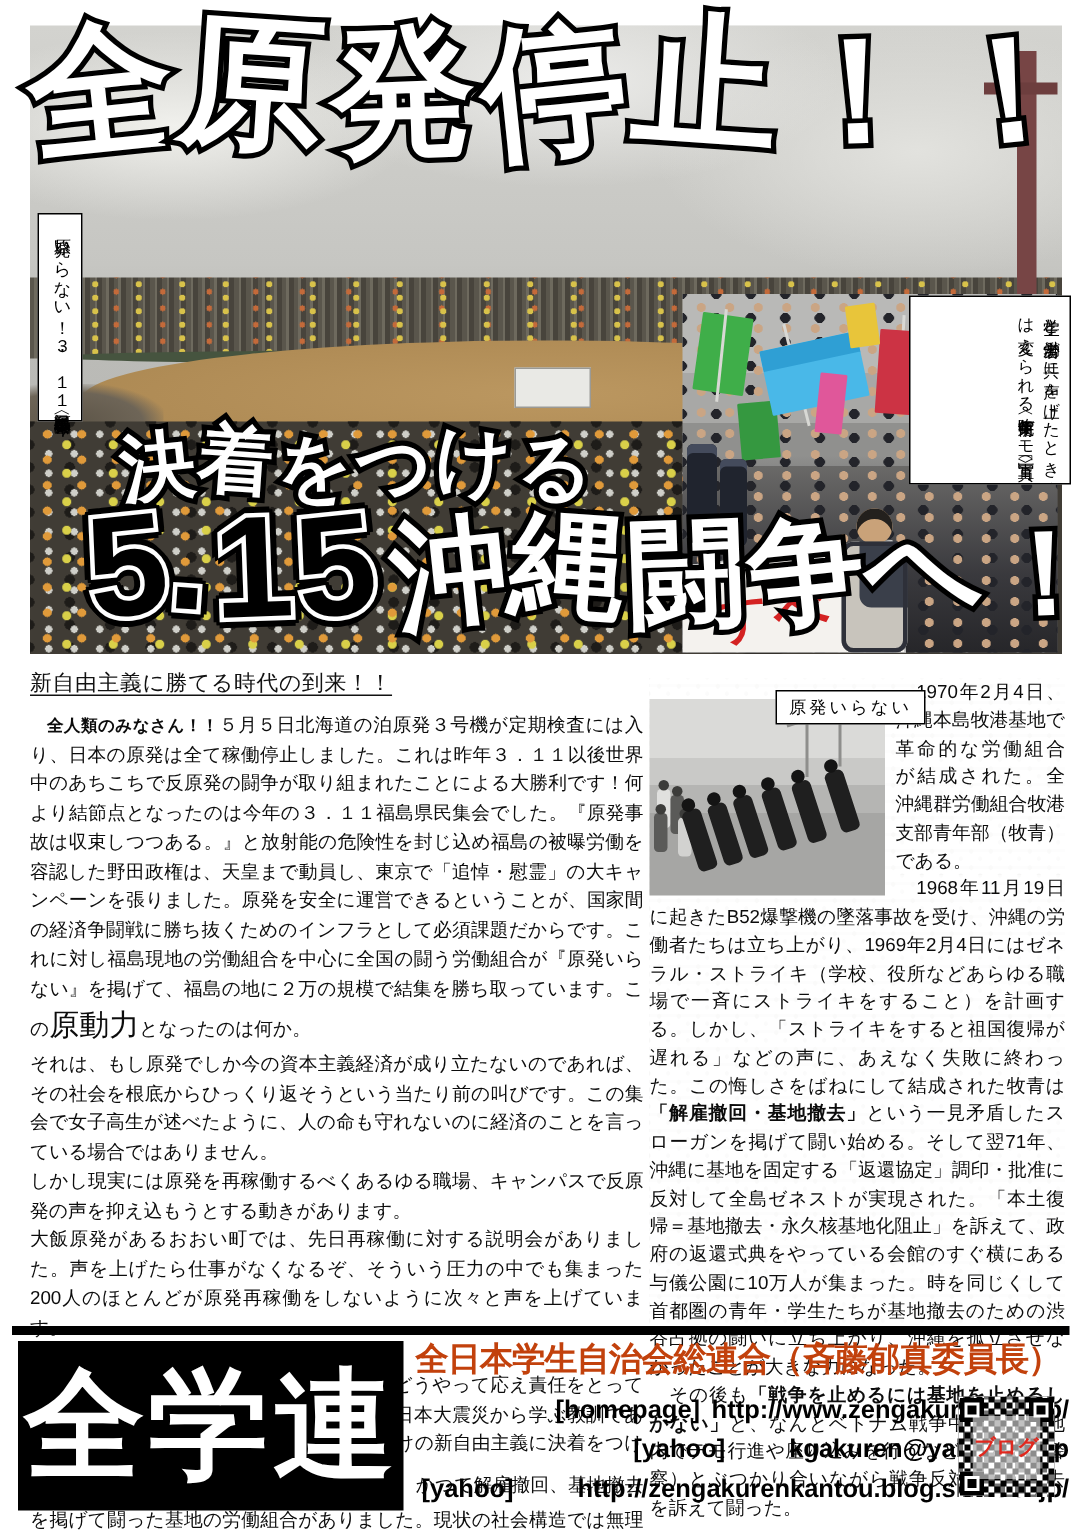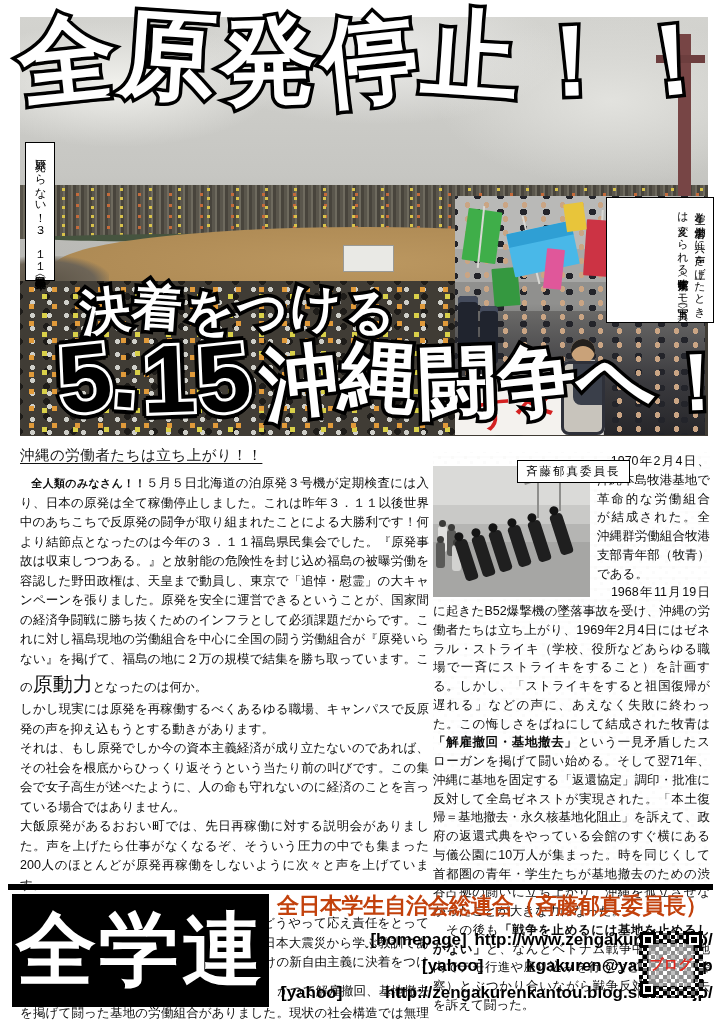--- a/index.html
+++ b/index.html
@@ -192,32 +192,32 @@
   <div class="headline-mid outline-w tilt"><span class="ch">決</span><span class="ch">着</span><span class="ch">を</span><span class="ch">つ</span><span class="ch">け</span><span class="ch">る</span></div>
   <div class="headline-big">
     <span class="date outline-b tilt"><span class="ch">5</span><span class="ch">.</span><span class="ch">1</span><span class="ch">5</span></span>
     <span class="okinawa outline-w tilt"><span class="ch">沖</span><span class="ch">縄</span><span class="ch">闘</span><span class="ch">争</span><span class="ch">へ</span><span class="ch">！</span></span>
   </div>
 
   <div class="vcap cap-left">原発いらない！３．１１福島県民集会〈今年〉</div>
   <div class="vcap cap-demo">学生と労働者が共に声を上げたとき社会は変えられる〈昨年東電前デモ〉（「下写真」）</div>
 
   <div class="col-left">
-    <h2>沖縄の労働者たちは立ち上がり！！</h2>
+    <h2>新自由主義に勝てる時代の到来！！</h2>
     <div class="body-text">
       <p><span class="lead">　全人類のみなさん！！</span><span>５月５日北海道の泊原発３号機が定期検査には入り、日本の原発は全て稼働停止しました。これは昨年３．１１以後世界中のあちこちで反原発の闘争が取り組まれたことによる大勝利です！何より結節点となったのは今年の３．１１福島県民集会でした。『原発事故は収束しつつある。』と放射能の危険性を封じ込め福島の被曝労働を容認した野田政権は、天皇まで動員し、東京で「追悼・慰霊」の大キャンペーンを張りました。原発を安全に運営できるということが、国家間の経済争闘戦に勝ち抜くためのインフラとして必須課題だからです。これに対し福島現地の労働組合を中心に全国の闘う労働組合が『原発いらない』を掲げて、福島の地に２万の規模で結集を勝ち取っています。この</span><span class="big-word">原動力</span><span>となったのは何か。</span></p>
+      <p>それは、もし原発でしか今の資本主義経済が成り立たないのであれば、その社会を根底からひっくり返そうという当たり前の叫びです。この集会で女子高生が述べたように、人の命も守れないのに経済のことを言っている場合ではありません。</p>
       <p>しかし現実には原発を再稼働するべくあるゆる職場、キャンパスで反原発の声を抑え込もうとする動きがあります。</p>
-      <p>それは、もし原発でしか今の資本主義経済が成り立たないのであれば、その社会を根底からひっくり返そうという当たり前の叫びです。この集会で女子高生が述べたように、人の命も守れないのに経済のことを言っている場合ではありません。</p>
       <p>大飯原発があるおおい町では、先日再稼働に対する説明会がありました。声を上げたら仕事がなくなるぞ、そういう圧力の中でも集まった200人のほとんどが原発再稼働をしないように次々と声を上げています。</p>
       <p class="gap"><span>　現状に妥協することなく、彼らの悩みにどうやって応え責任をとっていくのかを真剣に考えることが３．１１東日本大震災から学ぶ教訓であると思います。そのためには命よりも金儲けの新自由主義に決着をつけることが必要です。具体的には</span><span class="big-word">沖縄</span><span>です。かつて解雇撤回、基地撤去を掲げて闘った基地の労働組合がありました。現状の社会構造では無理な要求を貫くためにストライキに打って出たのです。</span></p>
     </div>
   </div>
 
   <div class="col-right">
-    <div class="cap-strike">斉藤郁真委員長</div>
+    <div class="cap-strike">原発いらない</div>
     <div class="rtext">
       <div class="photo-strike">
         <div class="crane cr1"></div>
         <div class="crane cr2"></div>
         <div class="crane cr3"></div>
         <div class="villager v1"></div>
         <div class="villager v2"></div>
         <div class="villager v3"></div>
         <div class="villager v4"></div>
         <div class="soldier s1"></div>

